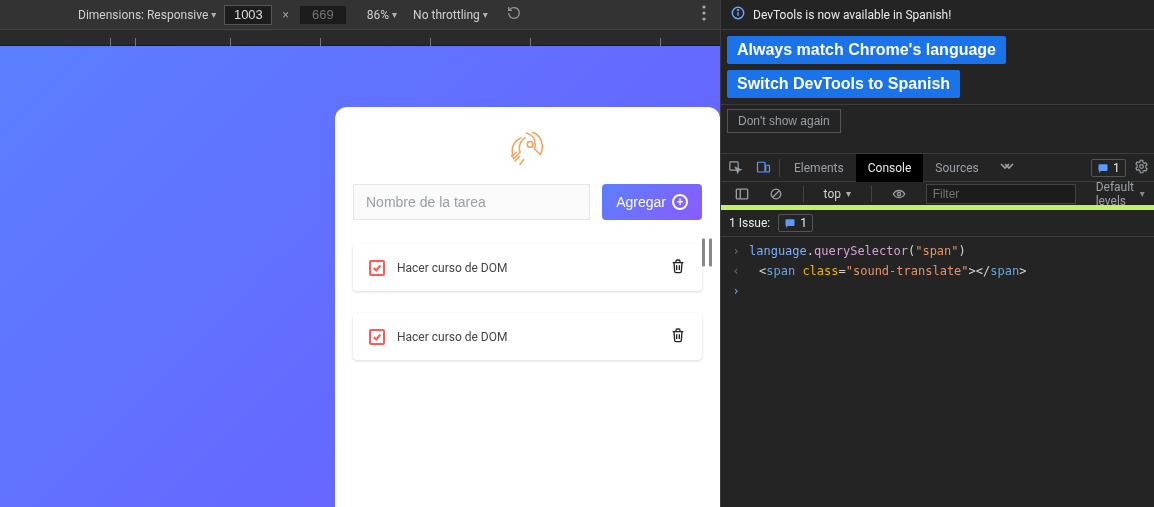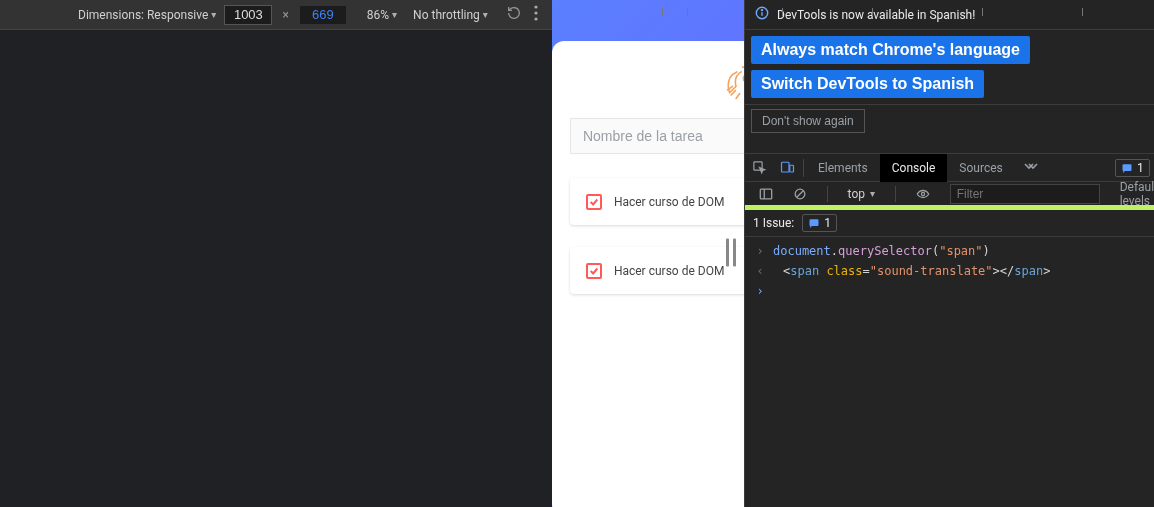--- a/index.html
+++ b/index.html
@@ -12,21 +12,21 @@
   overflow: hidden;
   display: flex;
   font-size: 12px;
 }
 
 
 .left-pane {
   width: 744px;
   height: 507px;
   display: flex;
-  flex-direction: row;
+  flex-direction: column;
   position: relative;
 }
 
 
 .device-toolbar {
   height: 30px;
   background: #333333;
   border-bottom: 1px solid #444;
   display: flex;
   align-items: center;
@@ -49,21 +49,21 @@
 .dim-input {
   width: 48px;
   height: 20px;
   background: #1c1c1c;
   border: 1px solid #555;
   color: #ddd;
   text-align: center;
   font-size: 13px;
 }
 .dim-input.readonly {
-  color: #3b82f6;
+  color: #737373;
   border-color: #333;
 }
 .dim-x { color: #999; font-size: 12px; padding: 0 2px; }
 .zoom-pct { margin-left: 12px; }
 .throttle { margin-left: 8px; }
 .rotate {
   margin-left: 10px;
   cursor: pointer;
   opacity: 0.8;
 }
@@ -90,26 +90,26 @@
 
 
 .viewport-area {
   flex: 1;
   background: #111;
   overflow: hidden;
   display: flex;
   justify-content: flex-start;
 }
 .page-bg {
-  width: 612px;
+  width: 720px;
   height: 100%;
   background: linear-gradient(135deg, #5b7fff 0%, #6b5bff 100%);
   display: flex;
-  justify-content: flex-start;
-  padding-top: 41px;
+  justify-content: flex-end;
+  padding-top: 61px;
 }
 .card {
   width: 385px;
   background: #fff;
   border-radius: 12px;
   padding: 18px 18px 200px 18px;
   color: #333;
   height: fit-content;
   min-height: 460px;
 }
@@ -522,21 +522,21 @@
           <path d="M5 12l-2 3v-3"></path>
         </svg>
       <span>1</span>
     </div>
   </div>
 
   <div class="console-body">
     <div class="console-line">
       <span class="console-marker">›</span>
       <span>
-        <span class="tok-obj">document</span><span class="tok-paren">.</span><span class="tok-method">querySelector</span><span class="tok-paren">(</span><span class="tok-str">"span"</span><span class="tok-paren">)</span>
+        <span class="tok-obj">language</span><span class="tok-paren">.</span><span class="tok-method">querySelector</span><span class="tok-paren">(</span><span class="tok-str">"span"</span><span class="tok-paren">)</span>
       </span>
     </div>
     <div class="console-line">
       <span class="console-marker">‹</span>
       <span class="console-output" style="padding-left:10px">
         <span class="tok-paren">&lt;</span><span class="tok-tag">span</span>&nbsp;<span class="tok-attr">class</span><span class="tok-eq">=</span><span class="tok-val">"sound-translate"</span><span class="tok-paren">&gt;</span><span class="tok-paren">&lt;/</span><span class="tok-tag">span</span><span class="tok-paren">&gt;</span>
       </span>
     </div>
     <div class="console-line">
       <span class="console-marker" style="color:#6fa8ff">›</span>

